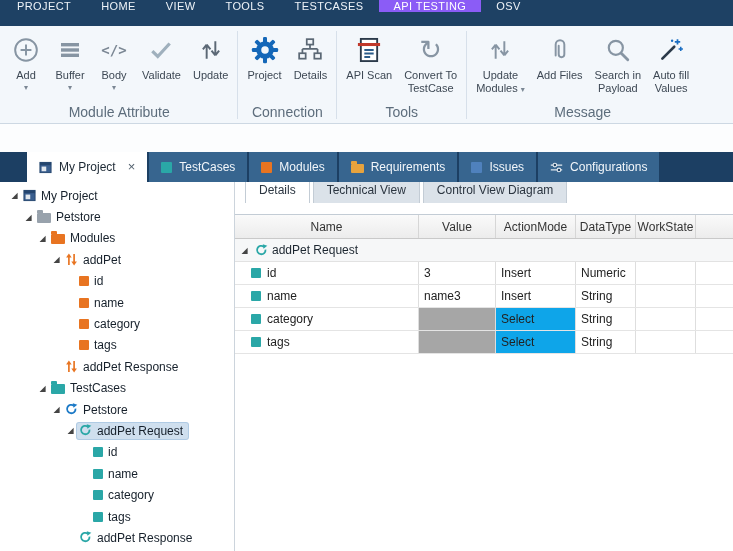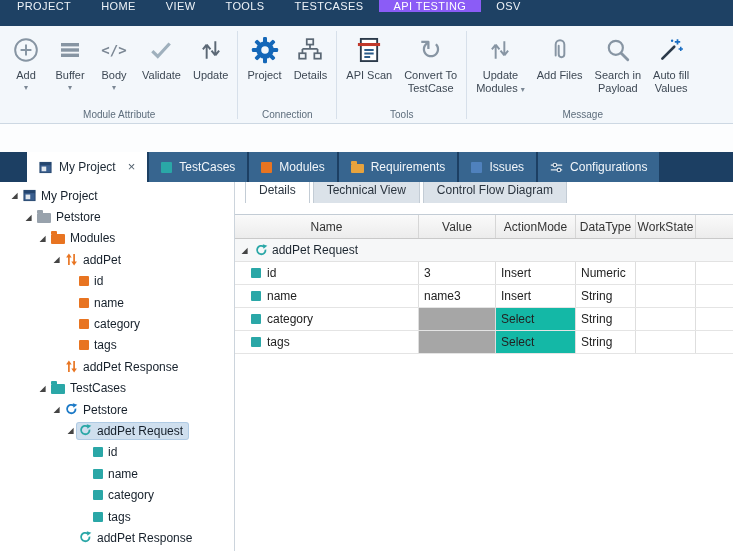--- a/index.html
+++ b/index.html
@@ -8,21 +8,21 @@
 
 
 .menubar{height:26px;background:#1e4164;display:flex;align-items:flex-start;padding-left:2px}
 .menu-item{color:#eef3f8;font-size:11px;letter-spacing:.4px;padding:0 15px;display:flex;align-items:center;cursor:default;white-space:nowrap}
 .menu-item.active{background:#8b5cf6;color:#fff}
 
 
 .ribbon{height:98px;background:#f3f7fb;border-bottom:1px solid #cdd8e3;display:flex;align-items:stretch;padding:1px 2px 0}
 .ribbon-group{display:flex;flex-direction:column}
 .rg-buttons{display:flex;align-items:stretch;flex:1;padding:2px 2px 0}
-.rg-label{font-size:10px;color:#5d6d7c;text-align:center;padding:0 6px 3px;white-space:nowrap}
+.rg-label{font-size:14px;color:#5d6d7c;text-align:center;padding:0 6px 3px;white-space:nowrap}
 .ribbon-sep{width:1px;background:#d7e0ea;margin:4px 1px}
 .rbtn{display:flex;flex-direction:column;align-items:center;padding:5px 6px 0;min-width:44px;cursor:default}
 .rbtn .ric{height:32px;display:flex;align-items:center;justify-content:center;margin-bottom:3px}
 .rlabel{font-size:11px;color:#3d4854;line-height:13px;text-align:right;white-space:nowrap}
 .caret{font-size:8px;color:#7b8794;line-height:9px;margin-top:1px}
 .caret.inline{display:inline;margin-left:3px;font-size:8px}
 .ic-gray{color:#8795a3}
 .ic-dark{color:#5b6875}
 .ic-blue{color:#1467b8}
 .code-glyph{font-family:"DejaVu Sans Mono","Liberation Mono",monospace;font-weight:bold;font-size:14px;color:#7b8794}
@@ -62,21 +62,21 @@
 .grid-header{display:grid;grid-template-columns:184px 77px 80px 60px 60px 1fr;height:24px;background:linear-gradient(#fafafa,#ececec);border-bottom:1px solid #c9c9c9}
 .gh{display:flex;align-items:center;justify-content:center;font-size:12px;color:#333;border-right:1px solid #d6d6d6}
 .gh.filler{border-right:none}
 .group-row{height:23px;display:flex;align-items:center;padding-left:3px;background:#f6f7f8;border-bottom:1px solid #e2e2e2;gap:4px}
 .gr-label{font-size:12px;color:#1c2630}
 .grid-row{display:grid;grid-template-columns:184px 77px 80px 60px 60px 1fr;height:23px;border-bottom:1px solid #e4e4e4}
 .gc{display:flex;align-items:center;padding:0 5px;border-right:1px solid #dedede;font-size:12px;color:#222;overflow:hidden}
 .gc.filler{border-right:none}
 .gc.name{padding-left:16px;gap:6px}
 .gc.disabled{background:#a6a6a6}
-.gc.select-mode{background:#14b8a6}
+.gc.select-mode{background:#0ea5e9}
 .grid-rest{flex:1;background:#fff}
 </style>
 </head>
 <body>
 
 <svg width="0" height="0" style="position:absolute" aria-hidden="true">
   <defs>
     <symbol id="sym-plus-circle" viewBox="0 0 24 24">
       <circle cx="12" cy="12" r="10" fill="none" stroke="currentColor" stroke-width="1.8"></circle>
       <path d="M12 7v10M7 12h10" stroke="currentColor" stroke-width="1.8" fill="none"></path>
@@ -470,21 +470,21 @@
             <span class="tlabel">addPet Response</span>
           </span>
       </div>
 
     </div>
 
     <div class="right-panel">
       <div class="detail-tabs">
         <div class="dtab active">Details</div>
         <div class="dtab">Technical View</div>
-        <div class="dtab">Control Flow Diagram</div>
+        <div class="dtab">Control View Diagram</div>
       </div>
 
       <div class="grid-header">
         <div class="gh">Name</div>
         <div class="gh">Value</div>
         <div class="gh">ActionMode</div>
         <div class="gh">DataType</div>
         <div class="gh">WorkState</div>
         <div class="gh filler"></div>
       </div>

